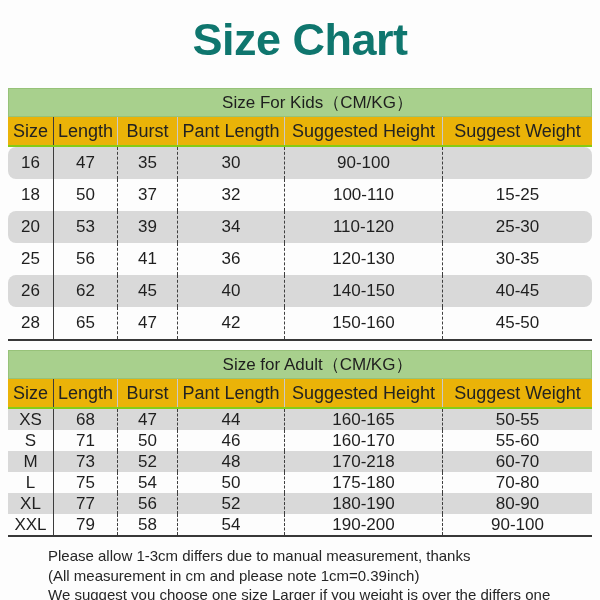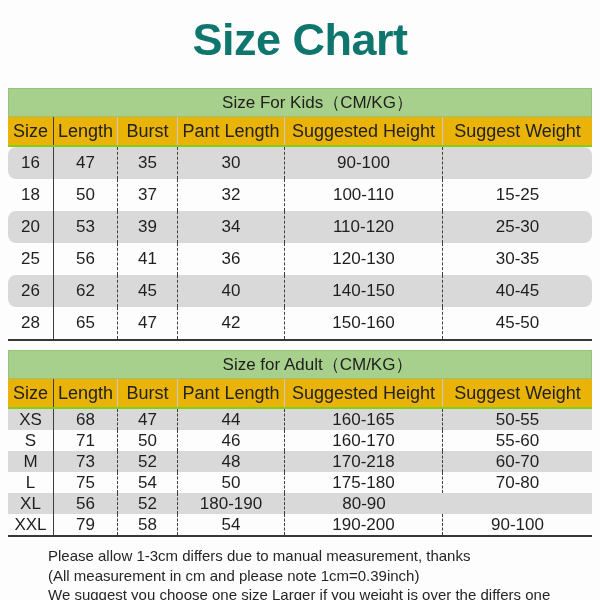--- a/index.html
+++ b/index.html
@@ -171,20 +171,21 @@
     <div class="grid-row">
       <div class="cell c0">L</div>
       <div class="cell mid">75</div>
       <div class="cell mid">54</div>
       <div class="cell mid">50</div>
       <div class="cell mid">175-180</div>
       <div class="cell">70-80</div>
     </div>
     <div class="grid-row">
       <div class="cell c0">XL</div>
+      <div class="cell mid">77</div>
       <div class="cell mid">56</div>
       <div class="cell mid">52</div>
       <div class="cell mid">180-190</div>
       <div class="cell">80-90</div>
     </div>
     <div class="grid-row">
       <div class="cell c0">XXL</div>
       <div class="cell mid">79</div>
       <div class="cell mid">58</div>
       <div class="cell mid">54</div>

